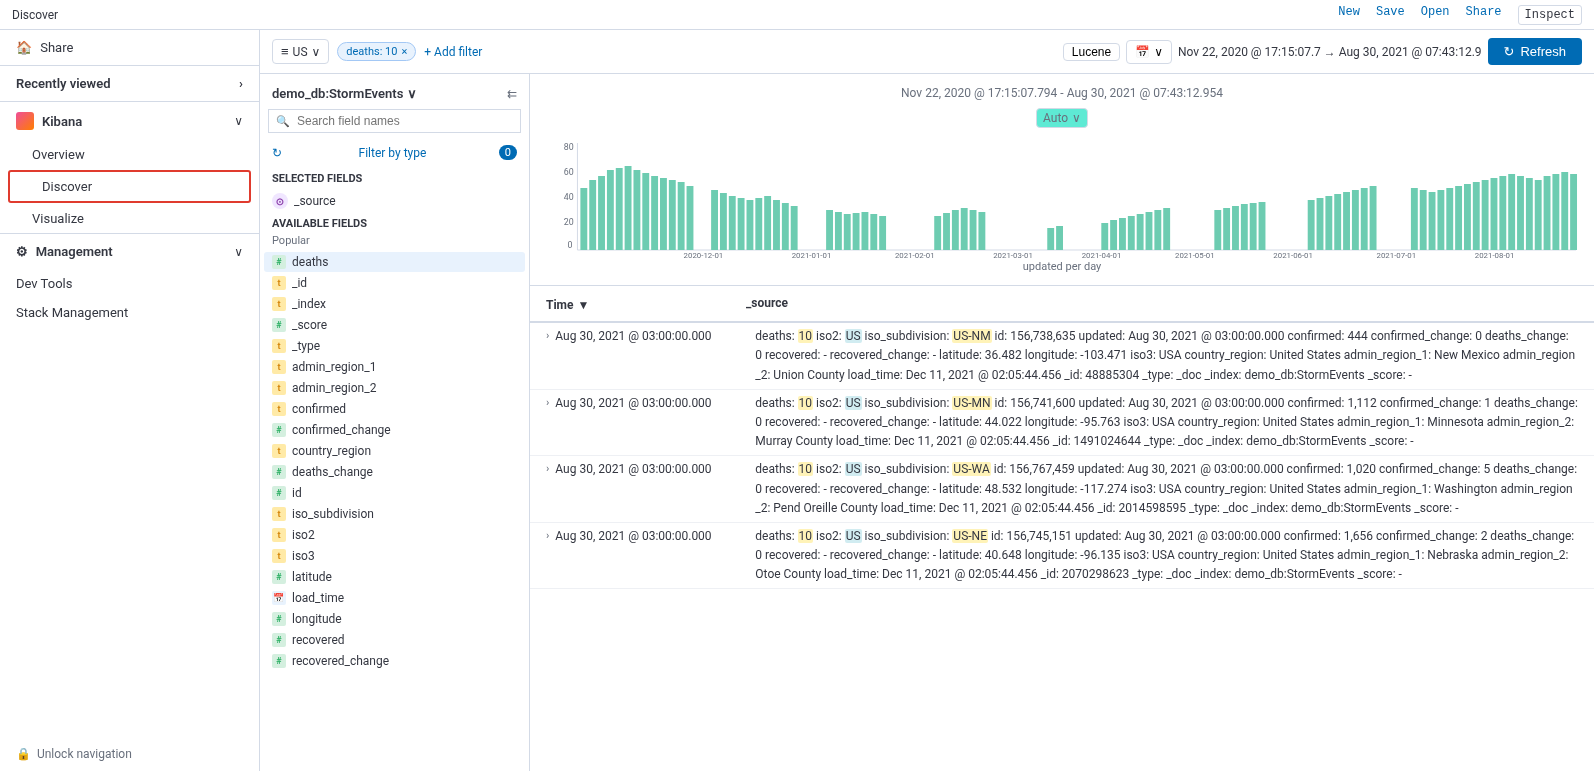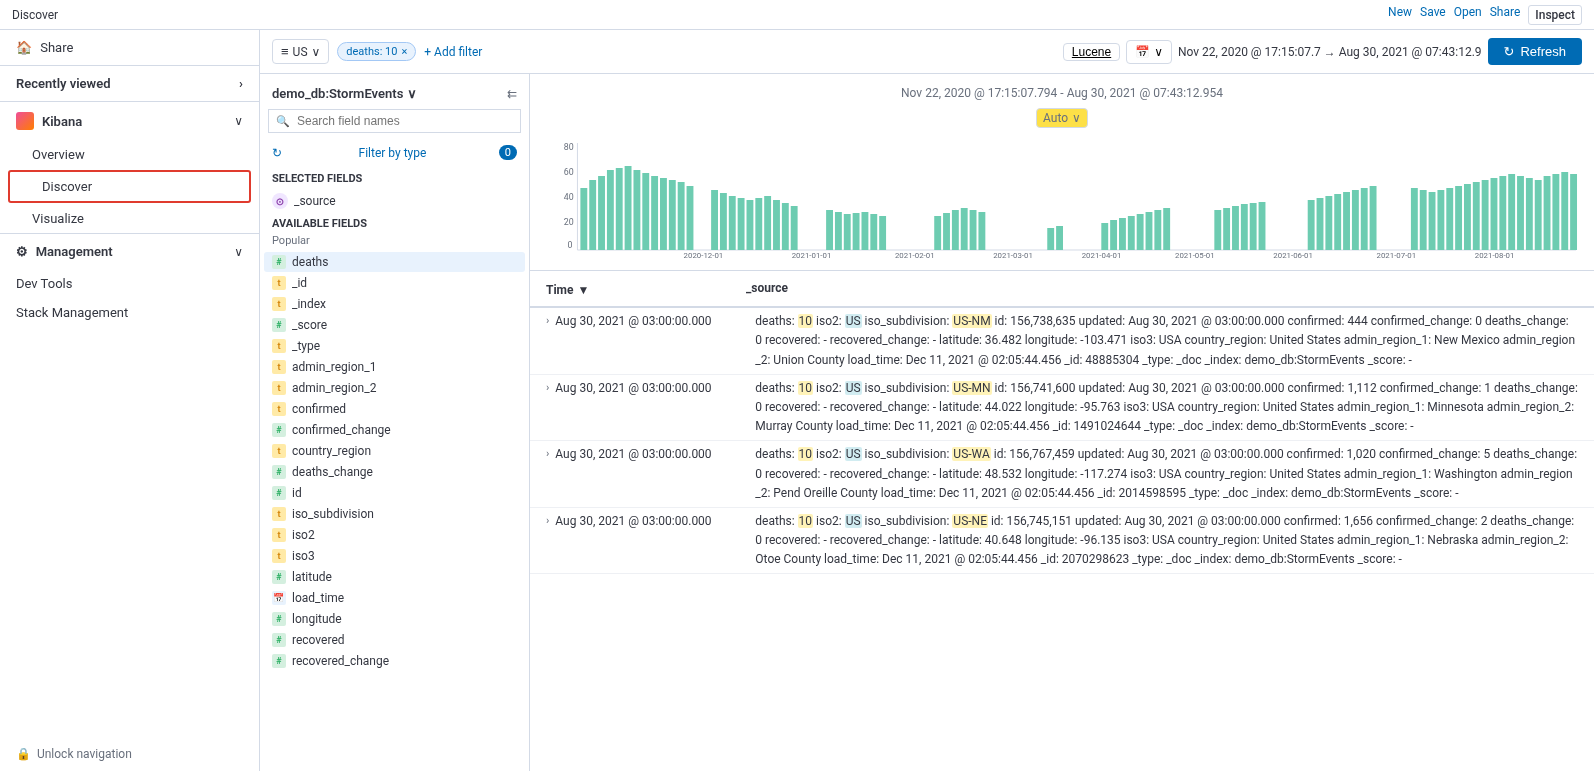--- a/index.html
+++ b/index.html
@@ -4,21 +4,21 @@
   <style>
     * { box-sizing: border-box; margin: 0; padding: 0; }
     body { font-family: -apple-system, BlinkMacSystemFont, 'Segoe UI', Roboto, sans-serif; font-size: 12px; background: #f5f7fa; color: #343741; overflow: hidden; }
 
     
     #topbar {
       display: flex; align-items: center; justify-content: space-between;
       background: #fff; border-bottom: 1px solid #d3dae6; height: 30px;
       padding: 0 12px;
     }
-    #topbar-right { display: flex; gap: 8px; }
+    #topbar-right { display: flex; gap: 16px; font-family: Liberation Mono, monospace; }
     #topbar-right span { font-size: 12px; color: #006bb4; cursor: pointer; }
     #topbar-right span:last-child { color: #343741; font-weight: 500; border: 1px solid #d3dae6; padding: 2px 6px; border-radius: 3px; background: #fff; }
 
     
     #main-layout { display: flex; height: calc(771px - 30px); }
 
     
     #sidebar { width: 260px; background: #fff; border-right: 1px solid #d3dae6; display: flex; flex-direction: column; overflow-y: auto; }
     #sidebar-home { display: flex; align-items: center; gap: 8px; padding: 10px 16px; border-bottom: 1px solid #d3dae6; font-size: 13px; color: #343741; cursor: pointer; }
 
@@ -43,21 +43,21 @@
 
     
     #content { flex: 1; display: flex; flex-direction: column; overflow: hidden; }
 
     
     #query-bar { background: #fff; border-bottom: 1px solid #d3dae6; padding: 8px 12px; display: flex; align-items: center; gap: 8px; flex-wrap: wrap; }
     #index-selector { display: flex; align-items: center; gap: 4px; border: 1px solid #d3dae6; border-radius: 4px; padding: 4px 8px; font-size: 12px; cursor: pointer; background: #fff; }
     .filter-tag { background: #e8f2fd; border: 1px solid #a3c8f5; border-radius: 12px; padding: 2px 8px; font-size: 11px; color: #006bb4; display: flex; align-items: center; gap: 4px; cursor: pointer; }
     .add-filter { font-size: 12px; color: #006bb4; cursor: pointer; }
     #time-range { display: flex; align-items: center; gap: 6px; margin-left: auto; font-size: 12px; }
-    #lucene-btn { border: 1px solid #d3dae6; border-radius: 4px; padding: 1px 8px; font-size: 12px; cursor: pointer; background: #fff; text-decoration: underline; }
+    #lucene-btn { border: 1px solid #d3dae6; border-radius: 4px; padding: 1px 8px; font-size: 12px; cursor: pointer; background: #fff; }
     #calendar-btn { border: 1px solid #d3dae6; border-radius: 4px; padding: 4px 8px; font-size: 12px; cursor: pointer; background: #fff; display: flex; align-items: center; gap: 4px; }
     #time-display { font-size: 12px; color: #343741; }
     #refresh-btn { background: #006bb4; color: #fff; border: none; border-radius: 4px; padding: 6px 16px; font-size: 13px; cursor: pointer; display: flex; align-items: center; gap: 6px; white-space: nowrap; }
 
     
     #fields-panel { width: 270px; background: #fff; border-right: 1px solid #d3dae6; display: flex; flex-direction: column; overflow-y: auto; padding: 8px 0; }
     #fields-header { display: flex; align-items: center; justify-content: space-between; padding: 4px 12px 8px; }
     #index-name { font-size: 13px; font-weight: 600; cursor: pointer; display: flex; align-items: center; gap: 4px; }
     #collapse-btn { cursor: pointer; color: #69707d; }
     
@@ -78,21 +78,21 @@
     .type-source { background: #f0e6ff; color: #8e44ad; width: 16px; height: 16px; font-size: 10px; border-radius: 50%; }
     .field-name { font-size: 12px; flex: 1; }
 
     
     #data-area { flex: 1; display: flex; flex-direction: column; overflow: hidden; }
 
     
     #chart-area { background: #fff; padding: 12px 16px; border-bottom: 1px solid #d3dae6; }
     #chart-title { text-align: center; font-size: 15px; font-weight: 600; margin-bottom: 4px; }
     #chart-subtitle { text-align: center; font-size: 12px; color: #69707d; margin-bottom: 10px; display: flex; align-items: center; justify-content: center; gap: 8px; flex-direction: column; }
-    #auto-select { border: 1px solid #d3dae6; border-radius: 4px; padding: 2px 6px; font-size: 12px; cursor: pointer; background: #fde047; display: flex; align-items: center; gap: 4px; }
+    #auto-select { border: 1px solid #d3dae6; border-radius: 4px; padding: 2px 6px; font-size: 12px; cursor: pointer; background: #5eead4; display: flex; align-items: center; gap: 4px; }
     
     #histogram-container { position: relative; height: 120px; }
     #histogram-svg { width: 100%; height: 100%; }
     #chart-x-label { text-align: center; font-size: 11px; color: #69707d; margin-top: 2px; }
 
     
     #results-area { flex: 1; overflow-y: auto; background: #fff; }
     #results-header { display: flex; padding: 8px 16px; border-bottom: 2px solid #d3dae6; font-weight: 700; font-size: 12px; position: sticky; top: 0; background: #fff; z-index: 1; }
     #results-header .col-time { width: 200px; color: #343741; display: flex; align-items: center; gap: 4px; }
     #results-header .col-source { flex: 1; color: #343741; }
@@ -457,20 +457,21 @@
               <text x="250" y="120" font-size="8" fill="#69707d">2021-01-01</text>
               <text x="355" y="120" font-size="8" fill="#69707d">2021-02-01</text>
               <text x="455" y="120" font-size="8" fill="#69707d">2021-03-01</text>
               <text x="545" y="120" font-size="8" fill="#69707d">2021-04-01</text>
               <text x="640" y="120" font-size="8" fill="#69707d">2021-05-01</text>
               <text x="740" y="120" font-size="8" fill="#69707d">2021-06-01</text>
               <text x="845" y="120" font-size="8" fill="#69707d">2021-07-01</text>
               <text x="945" y="120" font-size="8" fill="#69707d">2021-08-01</text>
             </svg>
           </div>
+          <div id="chart-x-label">updated per day</div>
         </div>
 
         <div id="results-area">
           <div id="results-header">
             <div class="col-time">
               <span>Time</span>
               <span>▼</span>
             </div>
             <div class="col-source">_source</div>
           </div>

